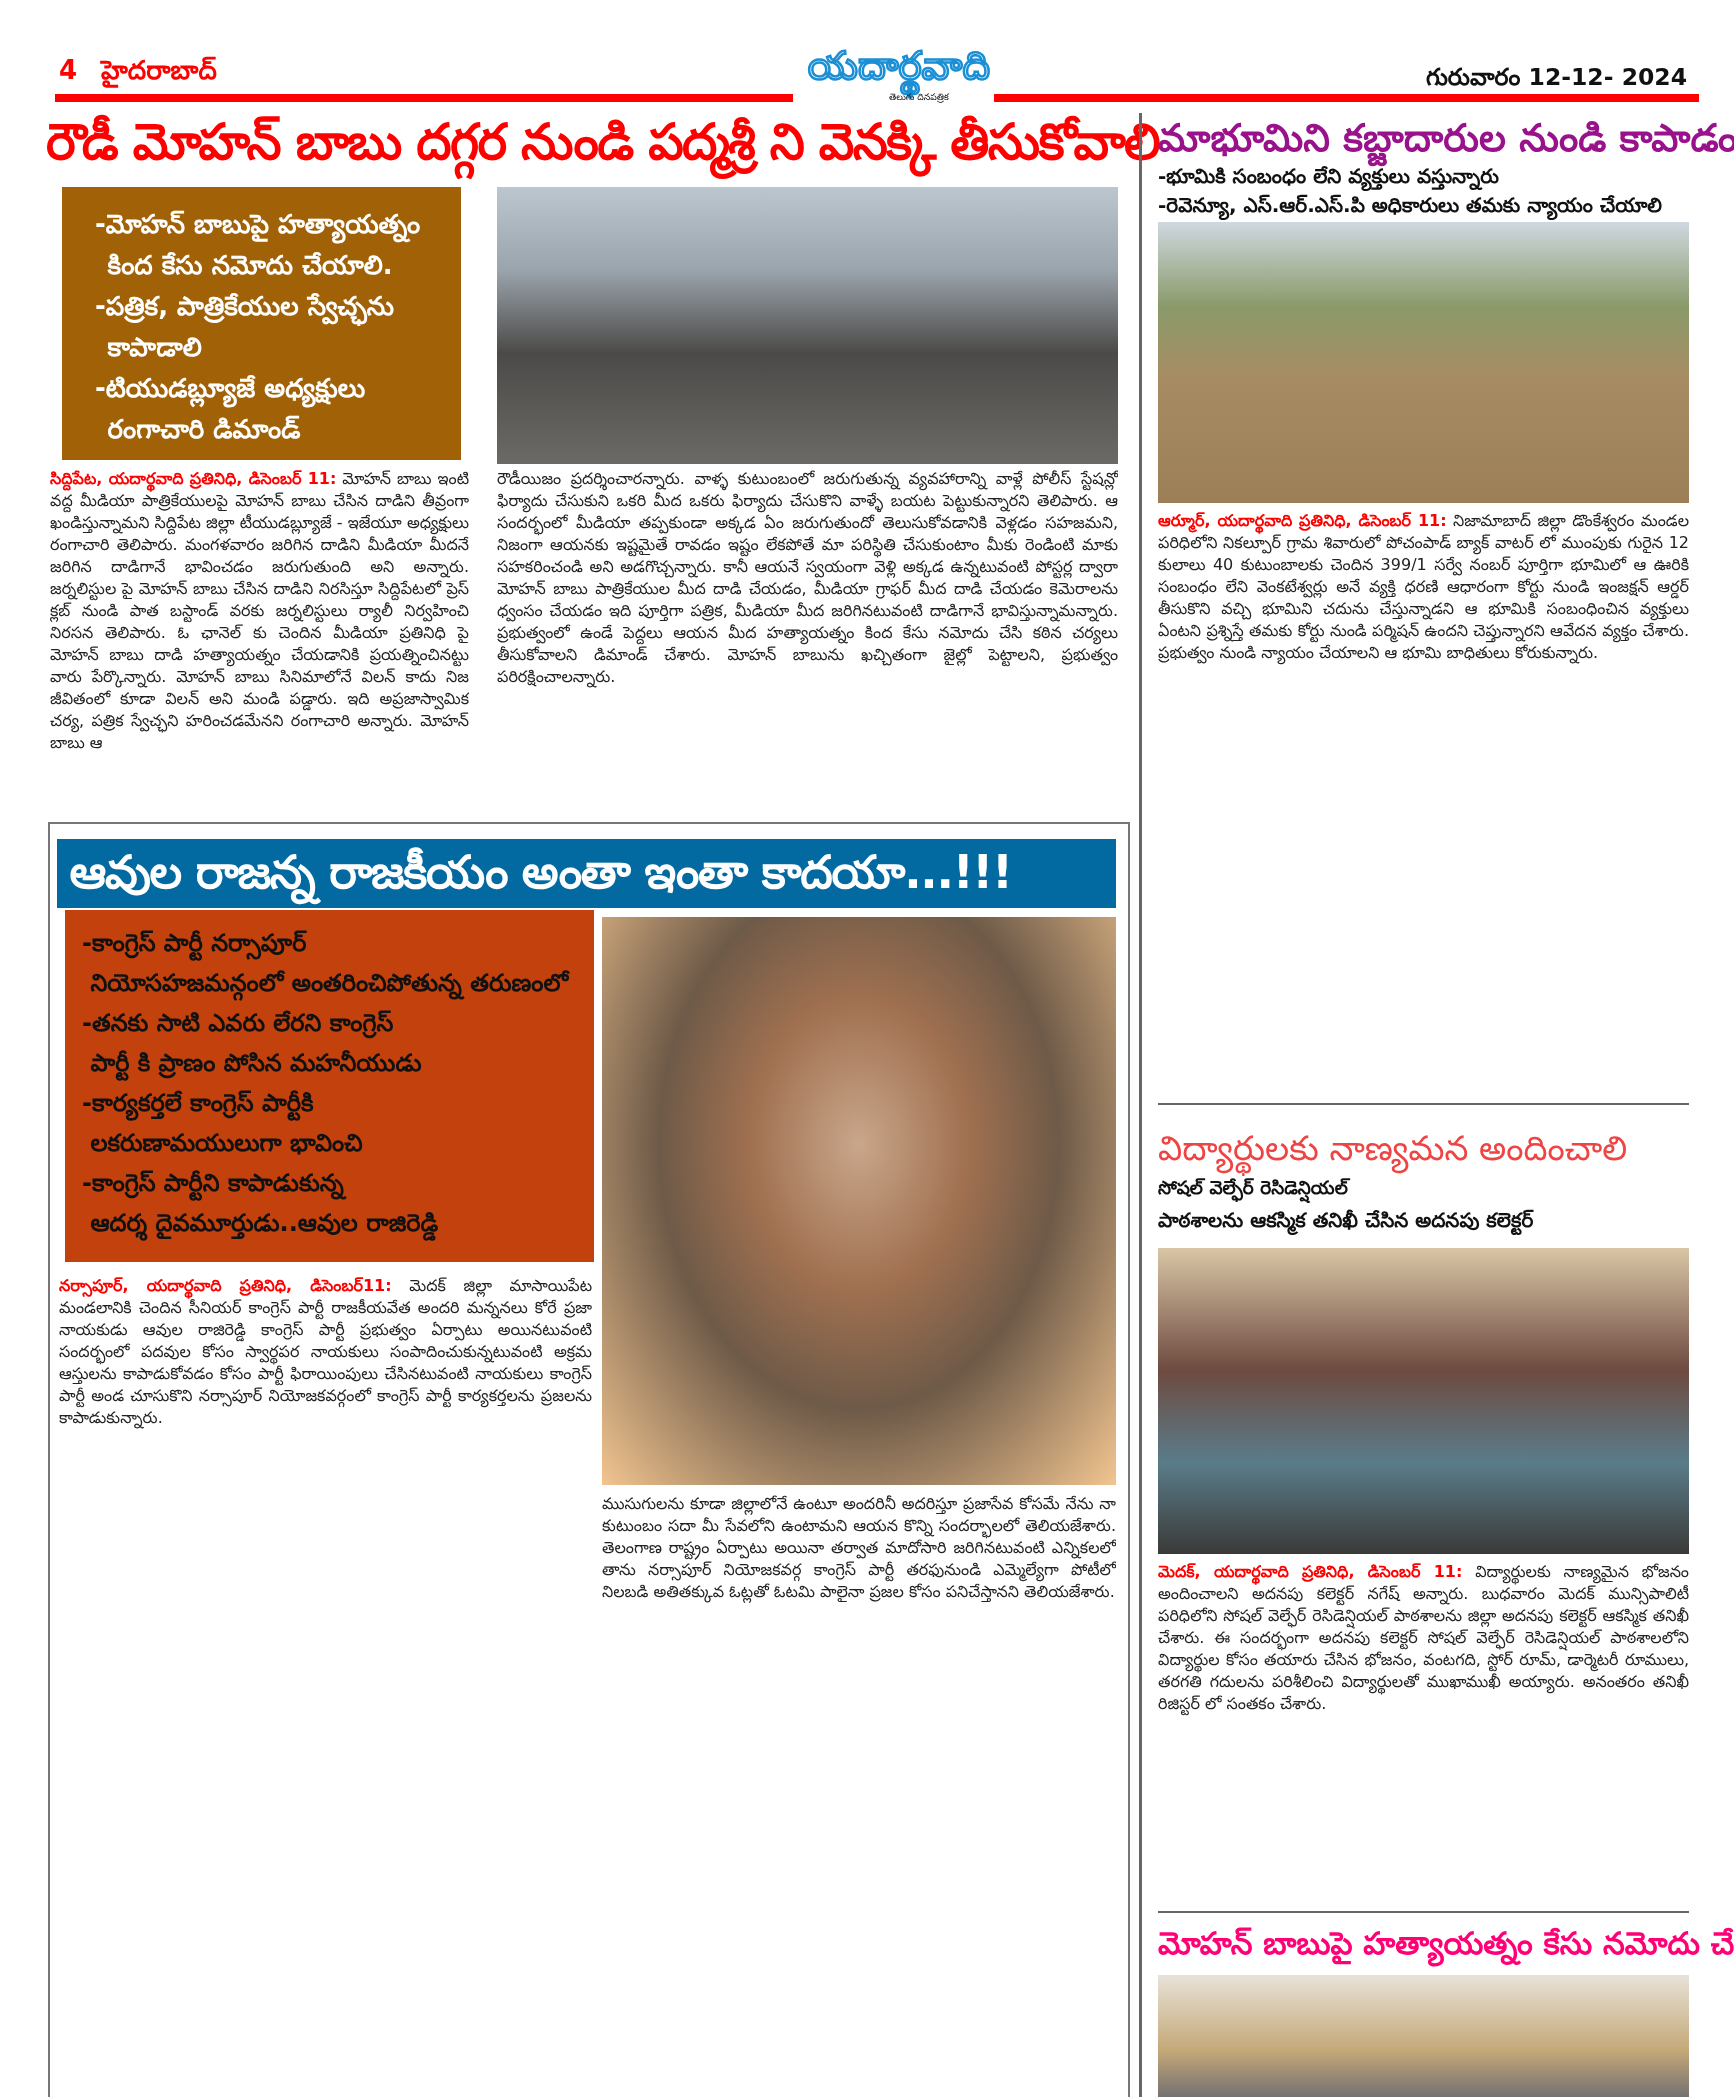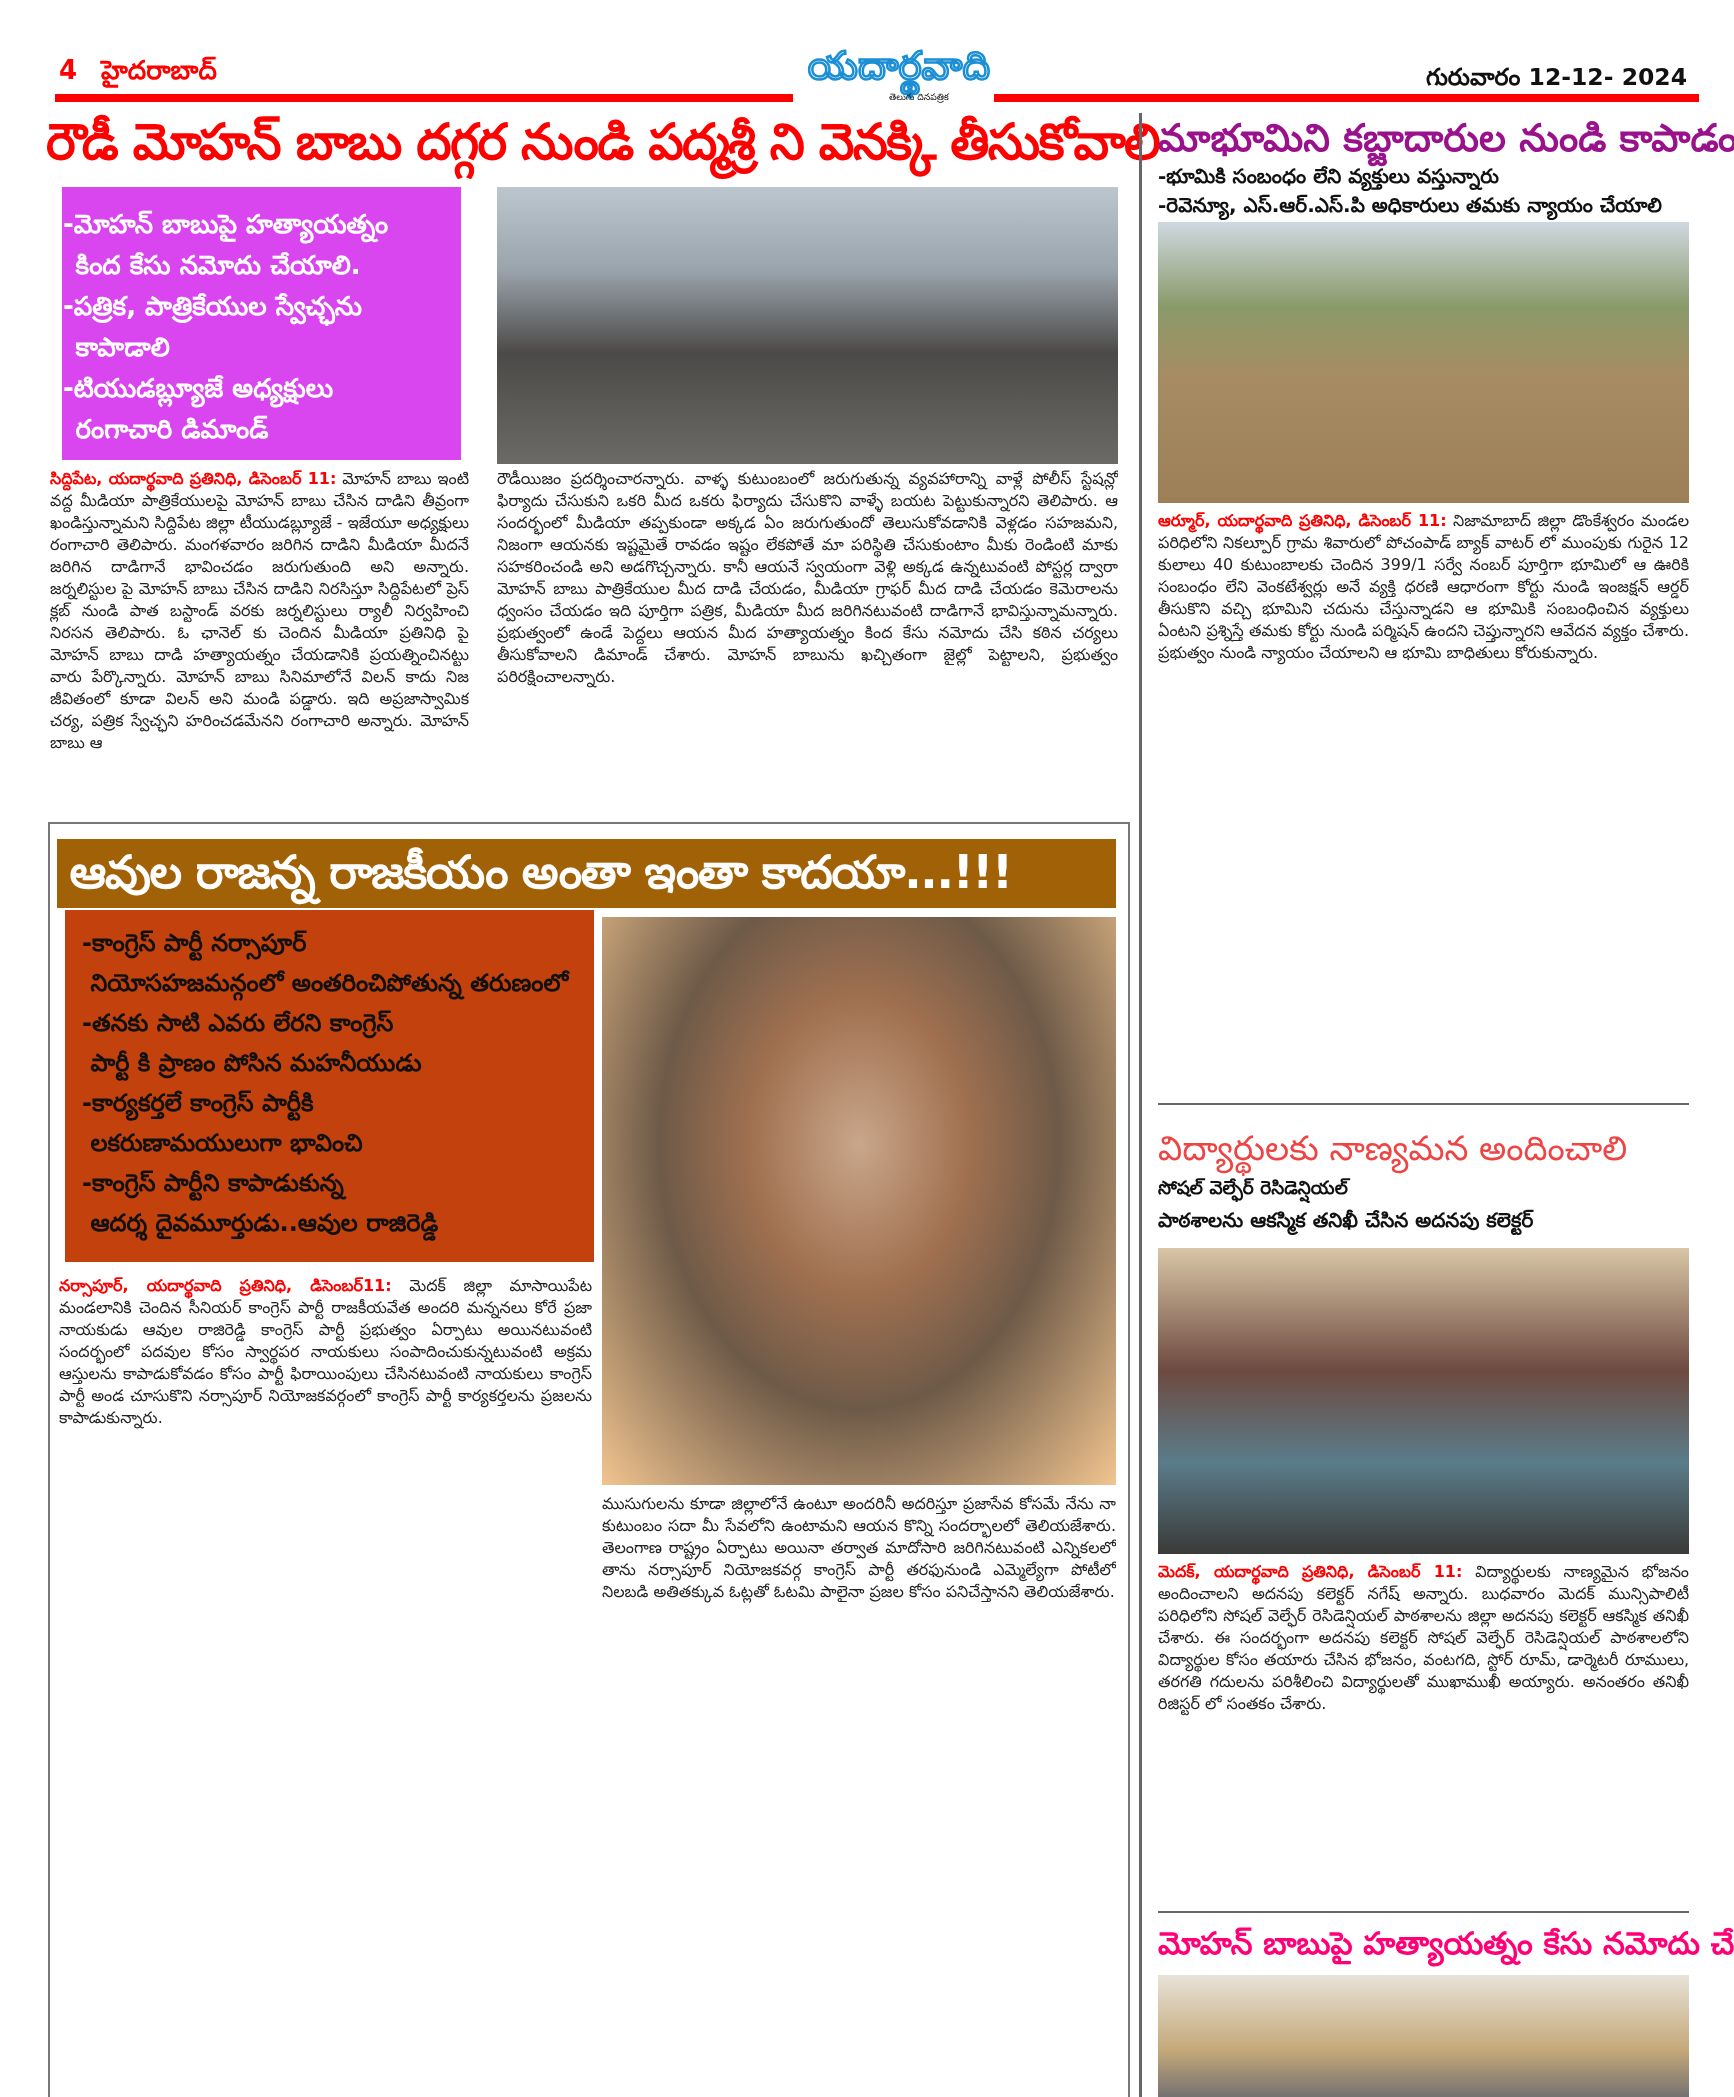--- a/index.html
+++ b/index.html
@@ -11,27 +11,27 @@
   .edition{left:101px;top:55px;font-size:26px;font-weight:bold;color:#ff0000}
   .logo{left:789px;top:46px;width:201px;text-align:right;color:#1a8fd6;font-size:39px;font-weight:bold;line-height:1;-webkit-text-stroke:1.3px #1a8fd6;color:#fff}
   .logo-sub{left:889px;top:91px;font-size:9.2px;color:#111}
   .date{left:1426px;top:63px;font-size:23.5px;font-weight:bold;color:#111}
   .rule-l{left:55px;top:94px;width:738px;height:7.6px;background:#ff0000}
   .rule-r{left:994px;top:94px;width:705px;height:7.6px;background:#ff0000}
 
   .head-red{left:46px;top:111px;width:1074px;font-size:50px;font-weight:bold;color:#ff0000;white-space:nowrap;letter-spacing:-1.7px;line-height:63px}
   .head-purple{left:1158px;top:113px;width:554px;font-size:38px;font-weight:bold;color:#99118b;white-space:nowrap;line-height:50px}
   .sub{font-size:20px;font-weight:bold;color:#111;white-space:nowrap}
-  .blue-box{left:62px;top:187px;width:399px;height:273px;background:#d946ef;padding:17px 1px;color:#fff}
+  .blue-box{left:62px;top:187px;width:399px;height:273px;background:#a16207;padding:17px 33px;color:#fff}
   .blue-box .line{font-size:26px;font-weight:bold;line-height:41px;white-space:nowrap}
   .photo{background:#888;overflow:hidden}
   .body-text{font-size:16px;line-height:22px;text-align:justify;color:#222}
   .dateline{color:#ff0000;font-weight:bold}
   .col-rule{background:#666}
-  .red-banner{left:57px;top:839px;width:1059px;height:69px;background:#a16207;color:#fff;font-size:46px;font-weight:bold;padding:4.2px 12.6px;white-space:nowrap;line-height:59px;letter-spacing:-1.3px}
+  .red-banner{left:57px;top:839px;width:1059px;height:69px;background:#0369a1;color:#fff;font-size:46px;font-weight:bold;padding:4.2px 12.6px;white-space:nowrap;line-height:59px;letter-spacing:-1.3px}
   .cream-box{left:65px;top:910px;width:529px;height:352px;background:#c2410c;padding:12.6px 17px}
   .cream-box .line{font-size:24px;font-weight:bold;line-height:40px;white-space:nowrap;color:#111}
   .head-blue{left:1158px;top:1128px;font-size:34px;font-weight:normal;color:#ef4444;white-space:nowrap}
   .head-pink{left:1158px;top:1925px;font-size:31px;font-weight:bold;color:#ff0077;white-space:nowrap}
 </style>
 </head>
 <body>
 
 <div class="abs page-no">4</div>
 <div class="abs edition">హైదరాబాద్</div>

